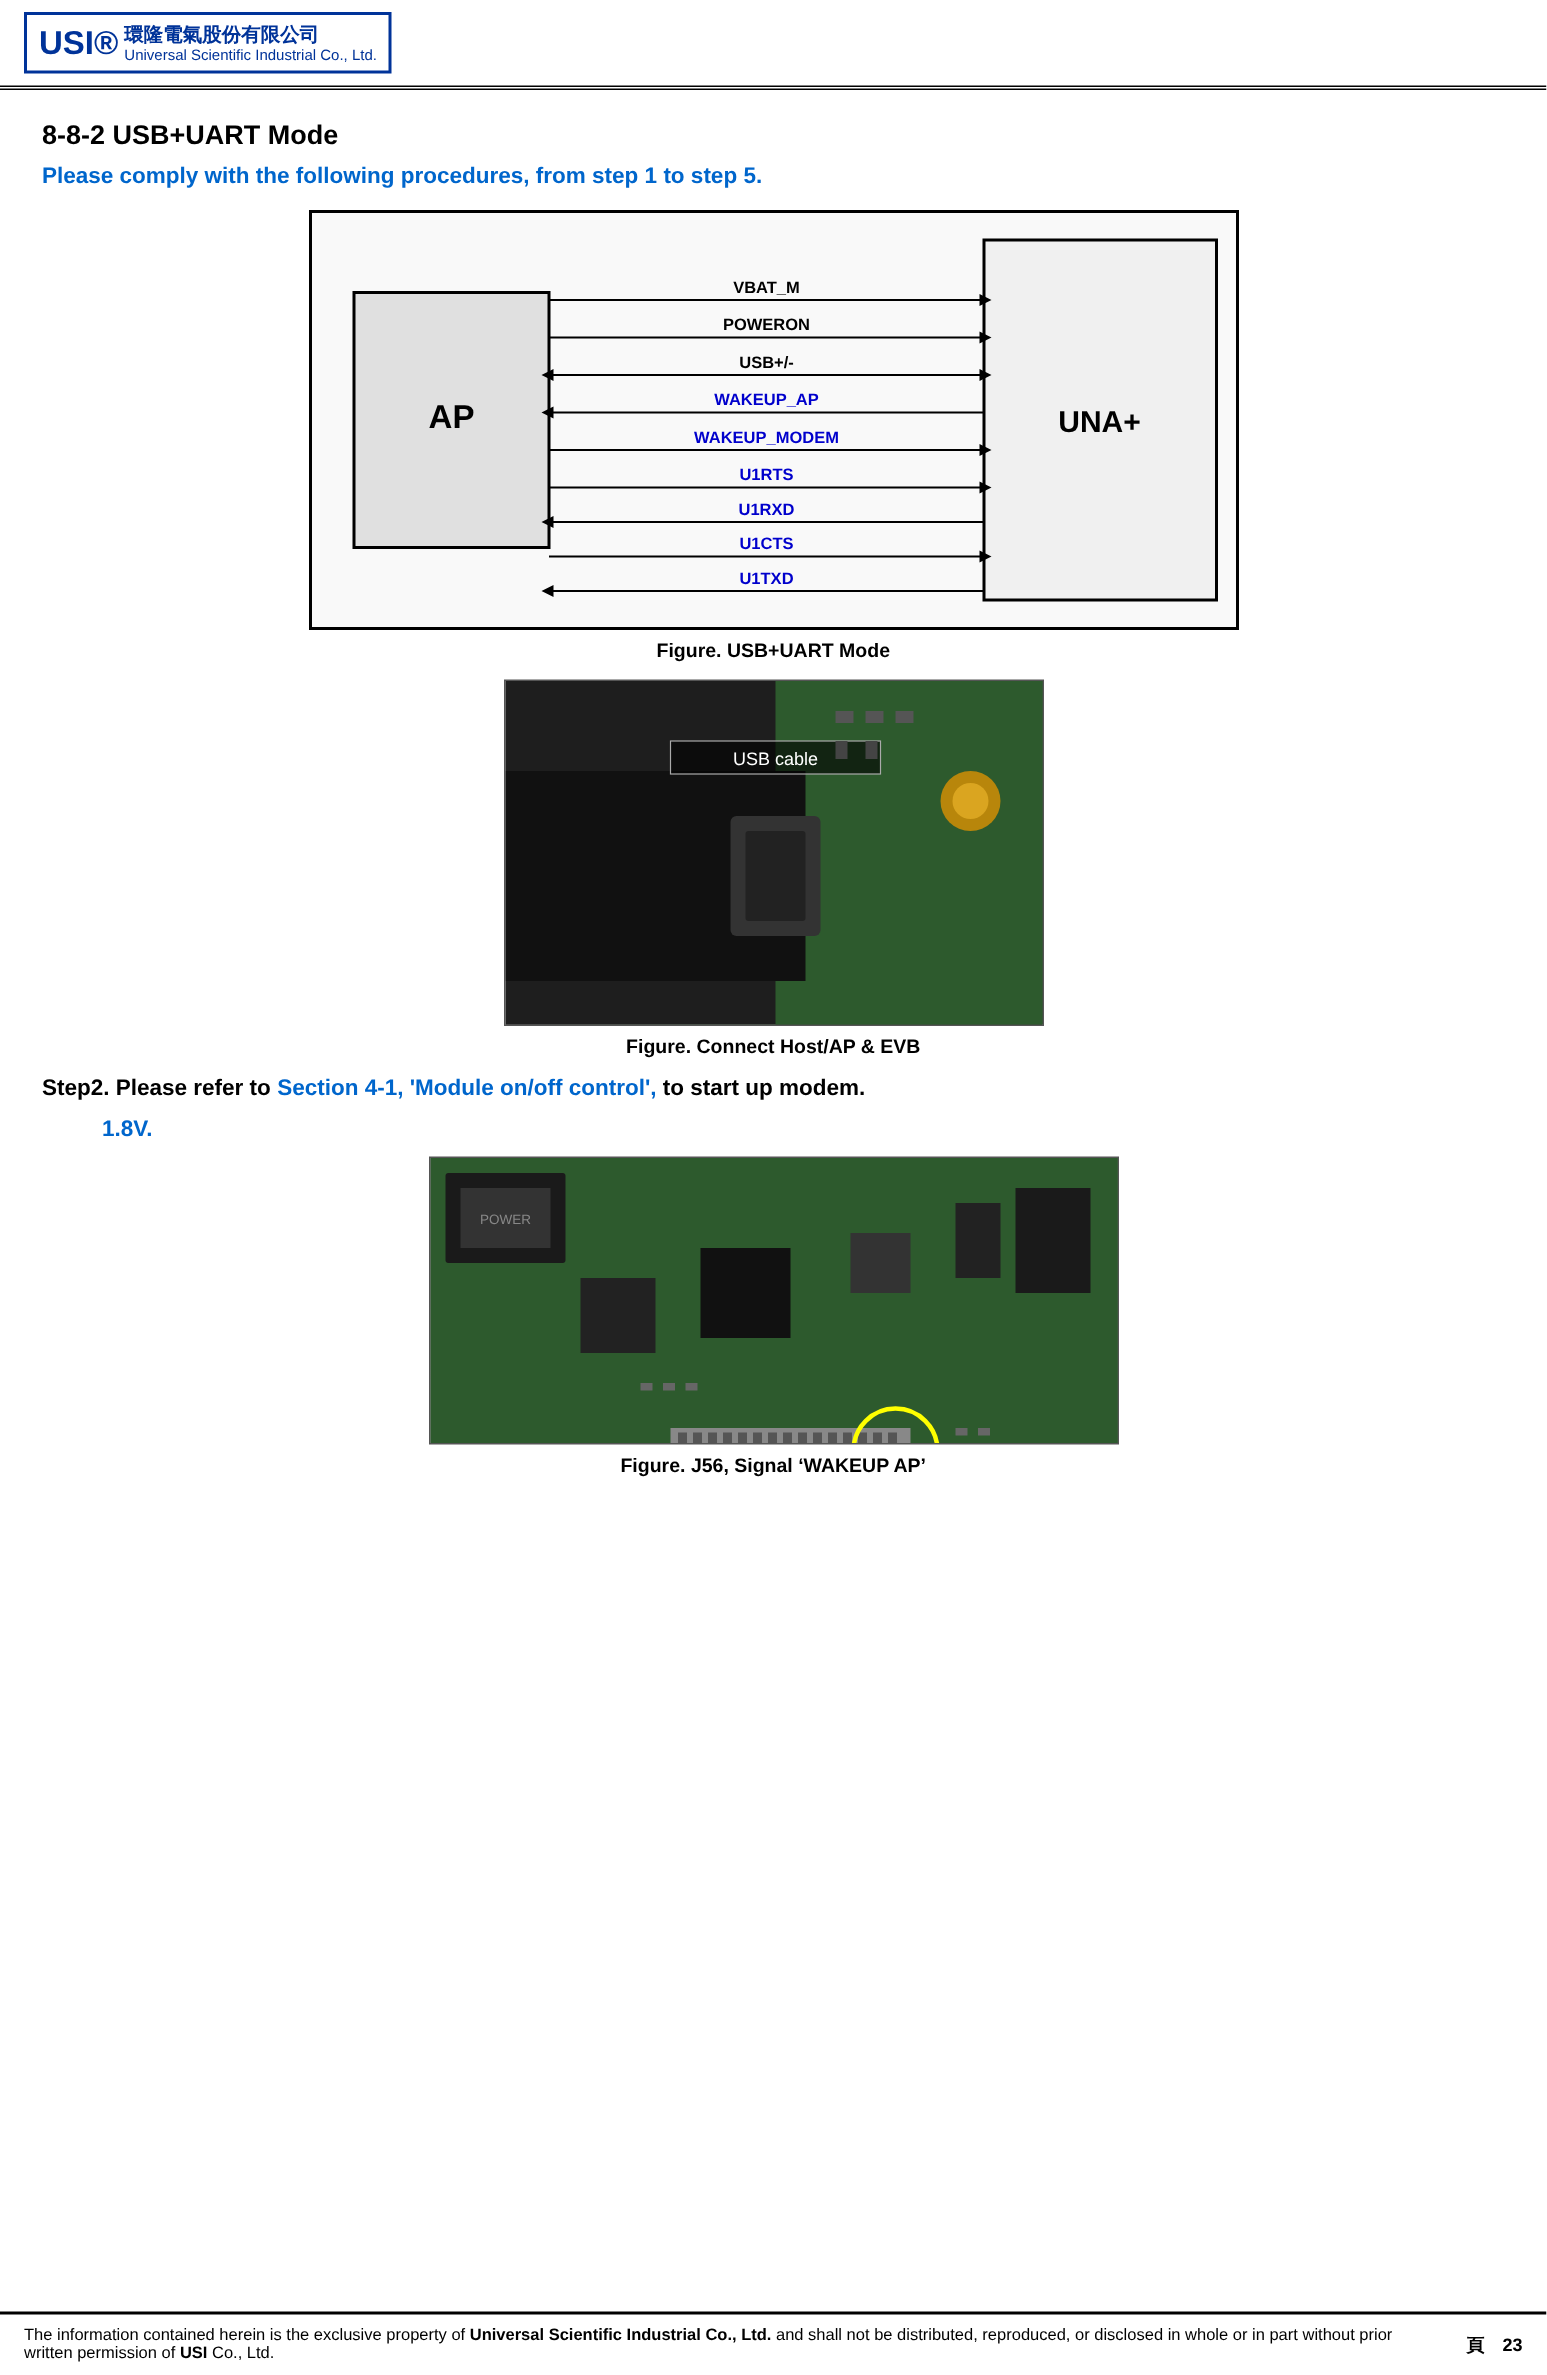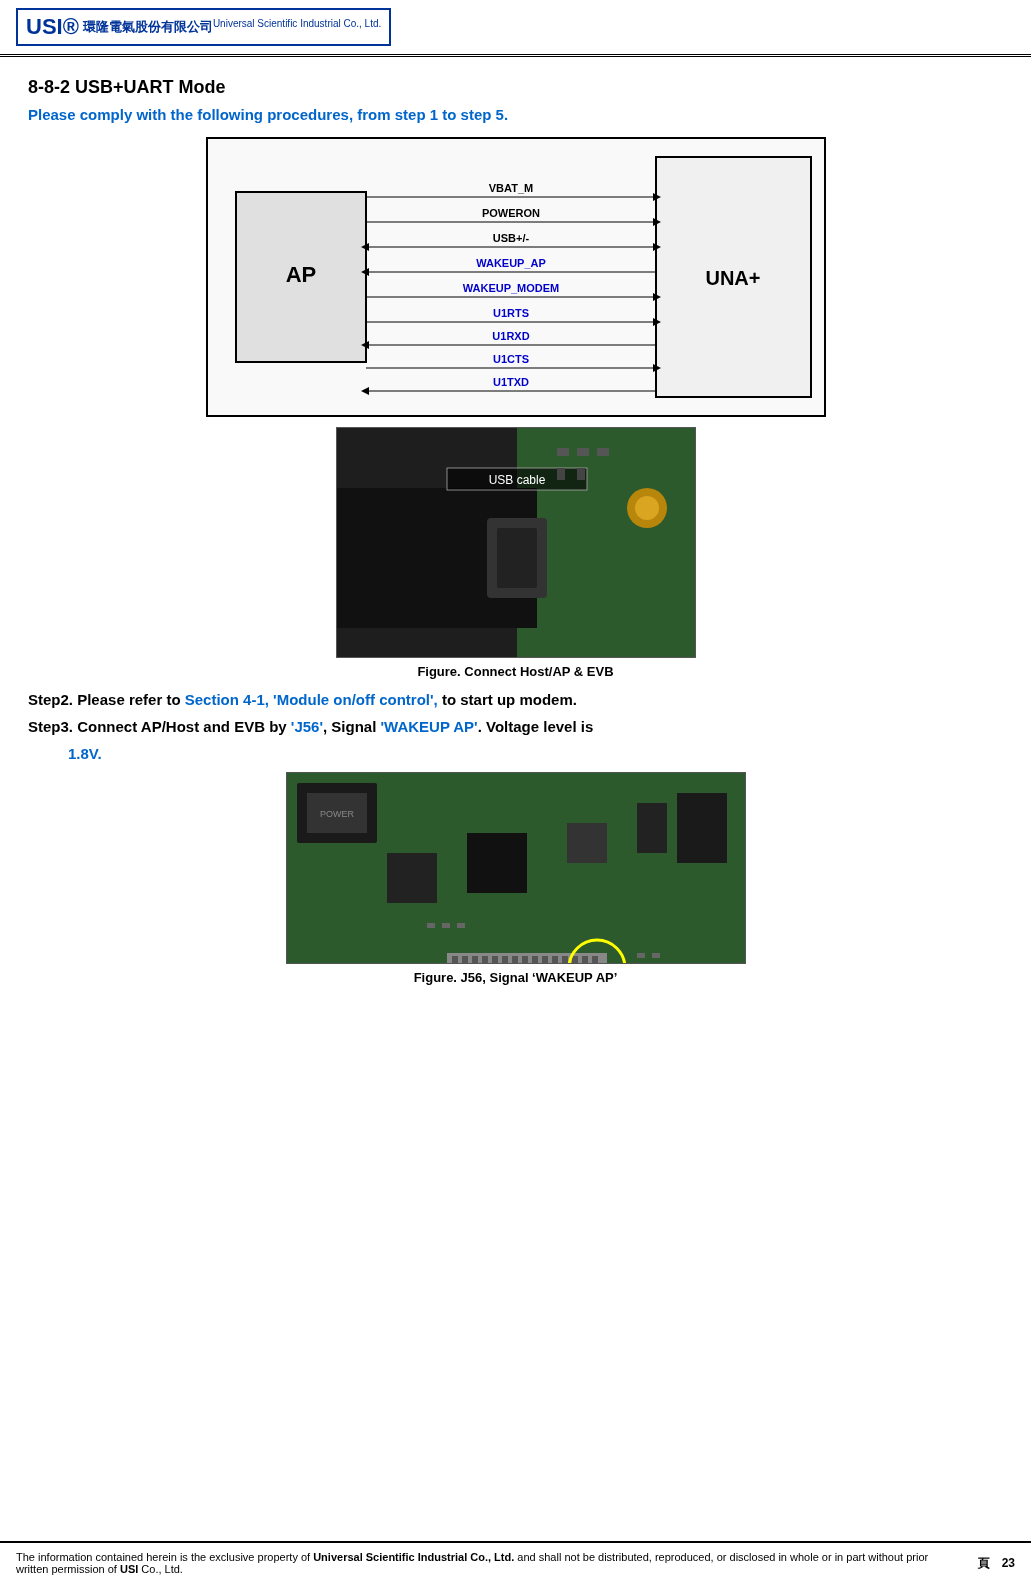--- a/index.html
+++ b/index.html
@@ -28,21 +28,21 @@
       align-items: center;
       gap: 4px;
     }
     .logo-usi {
       font-size: 22px;
       font-weight: bold;
       color: #003399;
     }
     .logo-text {
       display: flex;
-      flex-direction: row;
+      flex-direction: column;
     }
     .logo-text-cn {
       font-size: 13px;
       color: #003399;
       font-weight: bold;
     }
     .logo-text-en {
       font-size: 10px;
       color: #003399;
     }
@@ -200,20 +200,21 @@
       <line x1="160" y1="231" x2="450" y2="231" stroke="#000" stroke-width="1.2"></line>
       <polygon points="447,227 455,231 447,235" fill="#000"></polygon>
       <text x="305" y="226" text-anchor="middle" font-size="11" fill="#0000cc" font-weight="bold">U1CTS</text>
 
       <line x1="160" y1="254" x2="450" y2="254" stroke="#000" stroke-width="1.2"></line>
       <polygon points="163,250 155,254 163,258" fill="#000"></polygon>
       <text x="305" y="249" text-anchor="middle" font-size="11" fill="#0000cc" font-weight="bold">U1TXD</text>
     </svg>
   </div>
 
+  <div class="figure-caption">Figure. USB+UART Mode</div>
 
 
 
   <div class="photo-container">
     <div class="photo-placeholder photo-usb">
       
       <svg width="360" height="260" xmlns="http://www.w3.org/2000/svg">
         <rect width="360" height="260" fill="#1e1e1e"></rect>
 
         <rect x="180" y="0" width="180" height="260" fill="#2d5a2d"></rect>
@@ -236,23 +237,20 @@
       </svg>
     </div>
   </div>
 
   <div class="figure-caption">Figure. Connect Host/AP &amp; EVB</div>
 
   <div class="step-text">
     <span>Step2. Please refer to </span><span class="blue-link" style="color:#0066cc;">Section 4-1, 'Module on/off control',</span><span> to start up modem.</span>
   </div>
 
-  <div class="step-text">
-    <span>Step3. Connect AP/Host and EVB by </span><span class="blue-link" style="color:#0066cc;">'J56'</span><span>, Signal </span><span class="blue-link" style="color:#0066cc;">'WAKEUP AP'</span><span>. Voltage level is</span>
-  </div>
   <div class="step-text indent" style="color:#0066cc;margin-bottom:10px;">1.8V.</div>
 
   <div class="photo-container">
     <div class="photo-placeholder photo-evb" style="width:460px;height:192px;">
       <svg width="460" height="270" xmlns="http://www.w3.org/2000/svg">
         <rect width="460" height="270" fill="#1a3a1a"></rect>
 
         <rect x="0" y="0" width="460" height="270" fill="#2d5a2d"></rect>
 
         <rect x="10" y="10" width="80" height="60" fill="#1a1a1a" rx="2"></rect>

